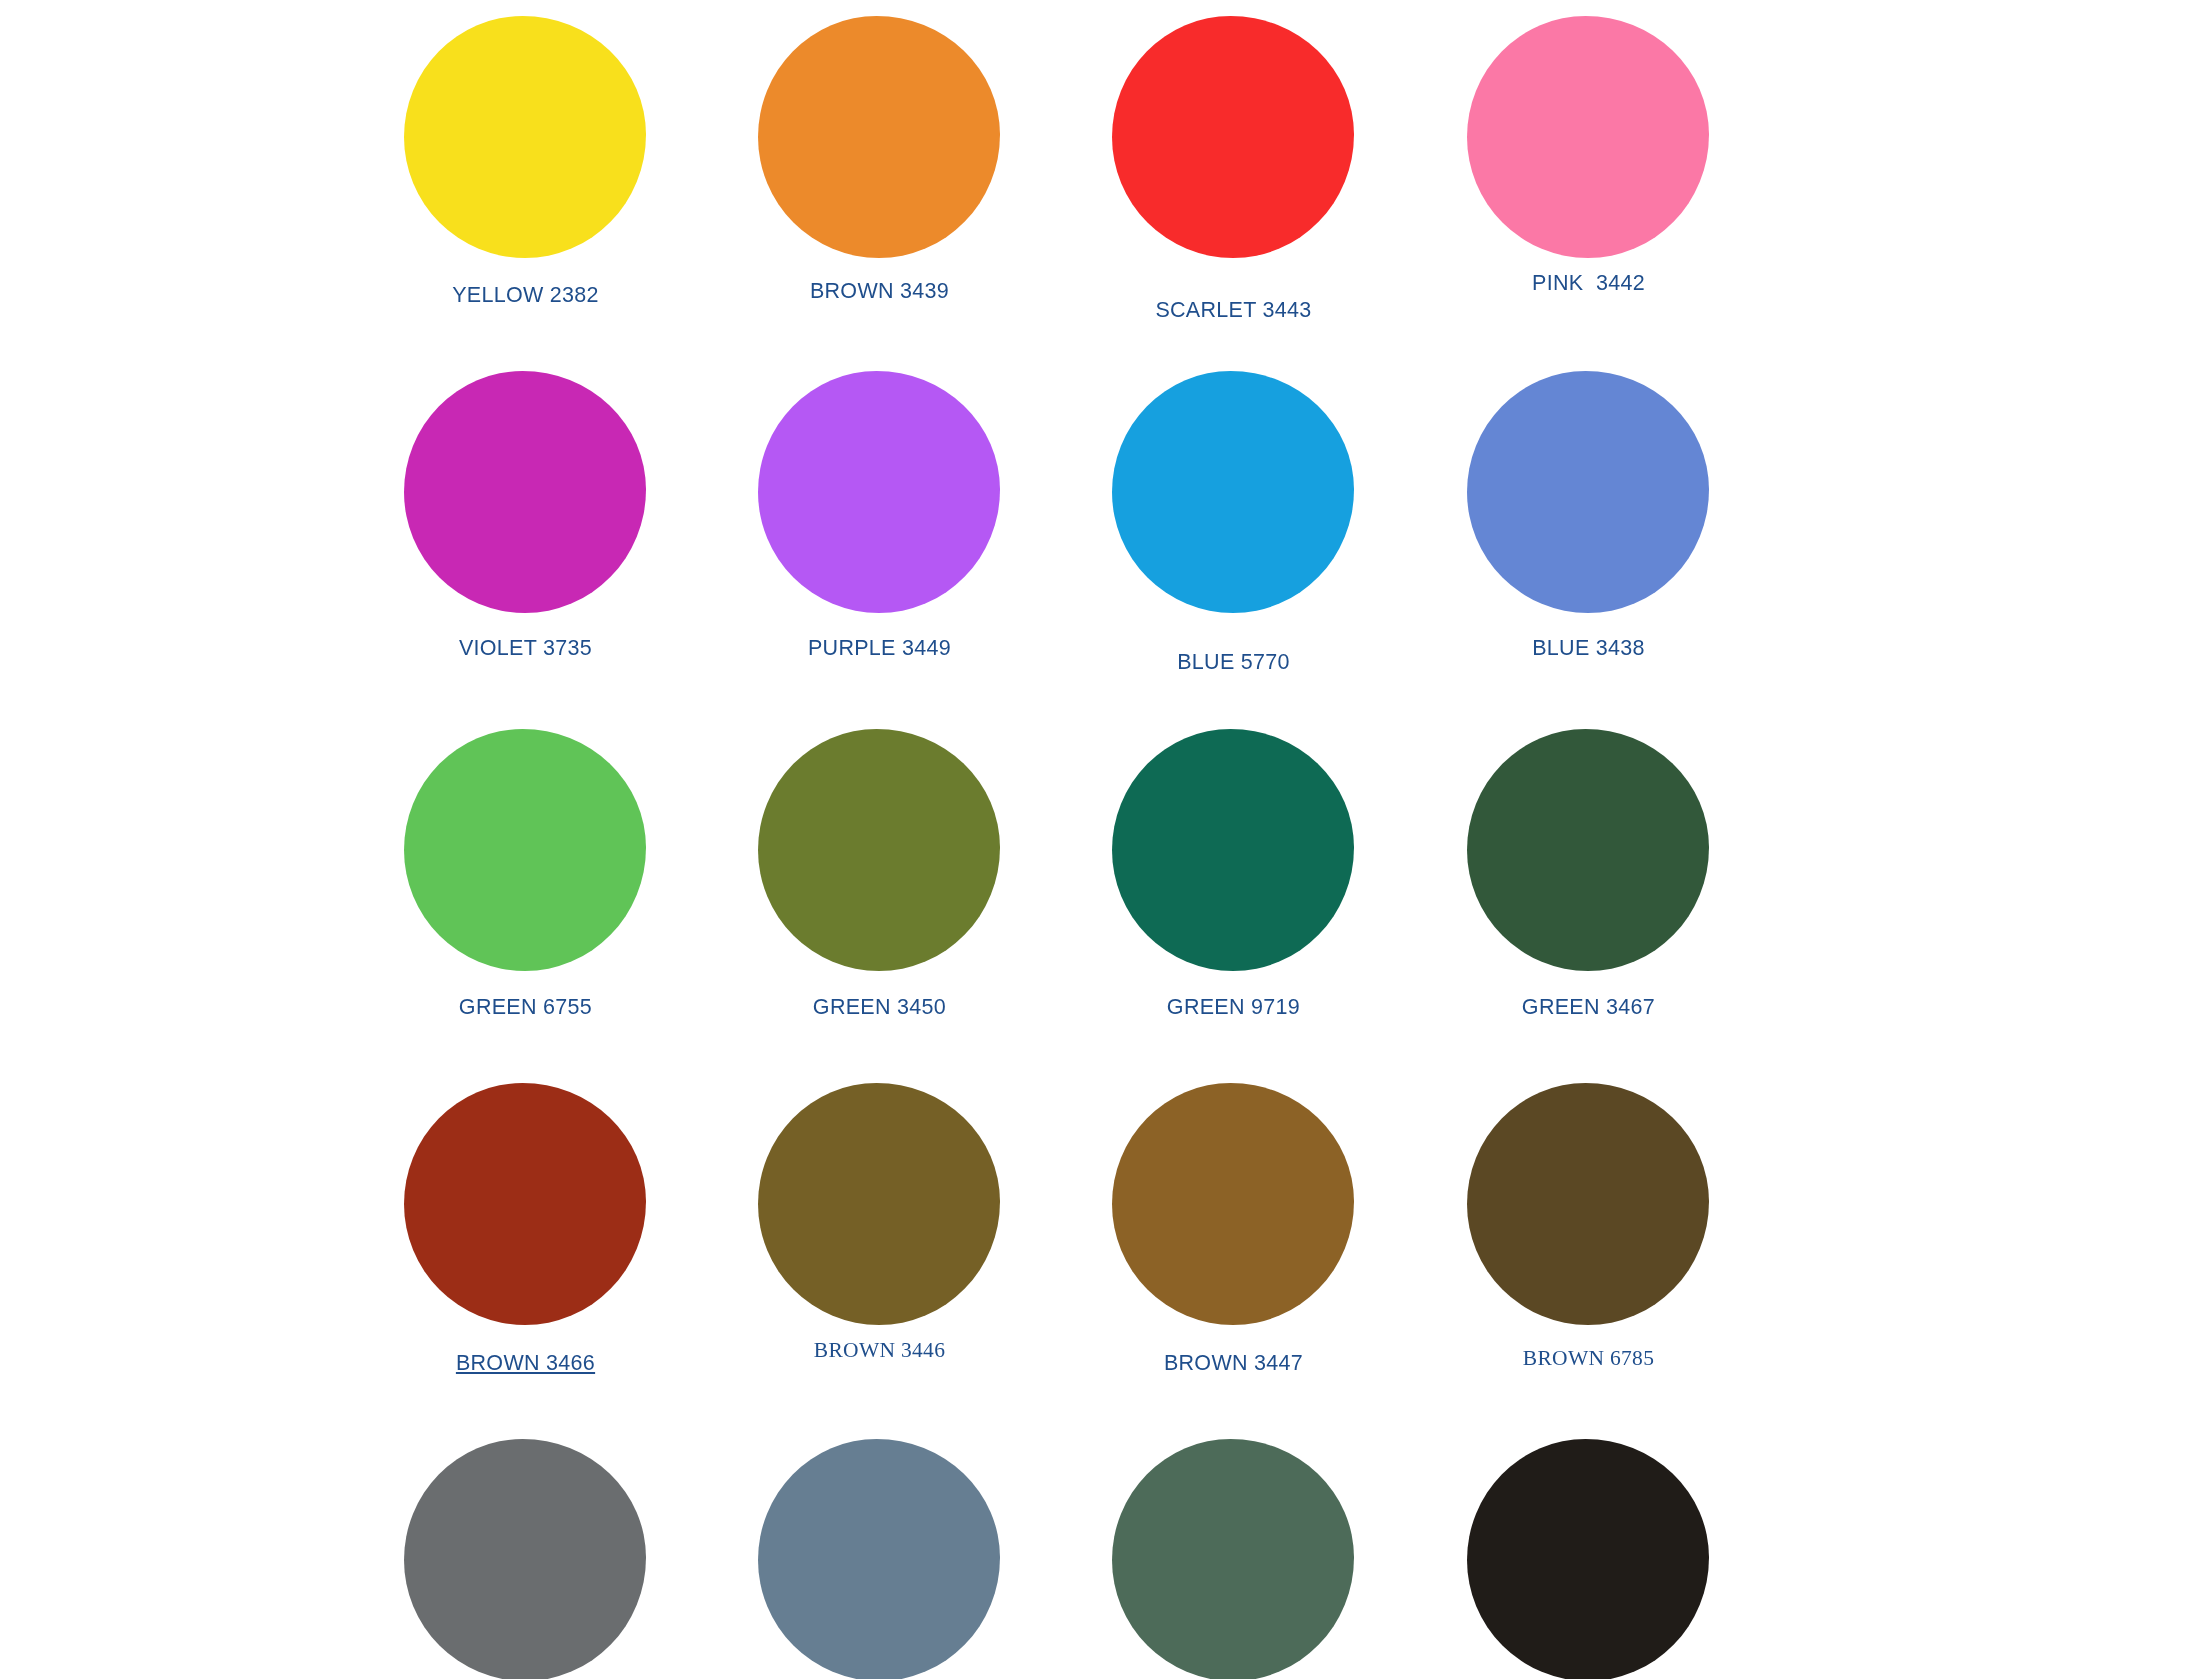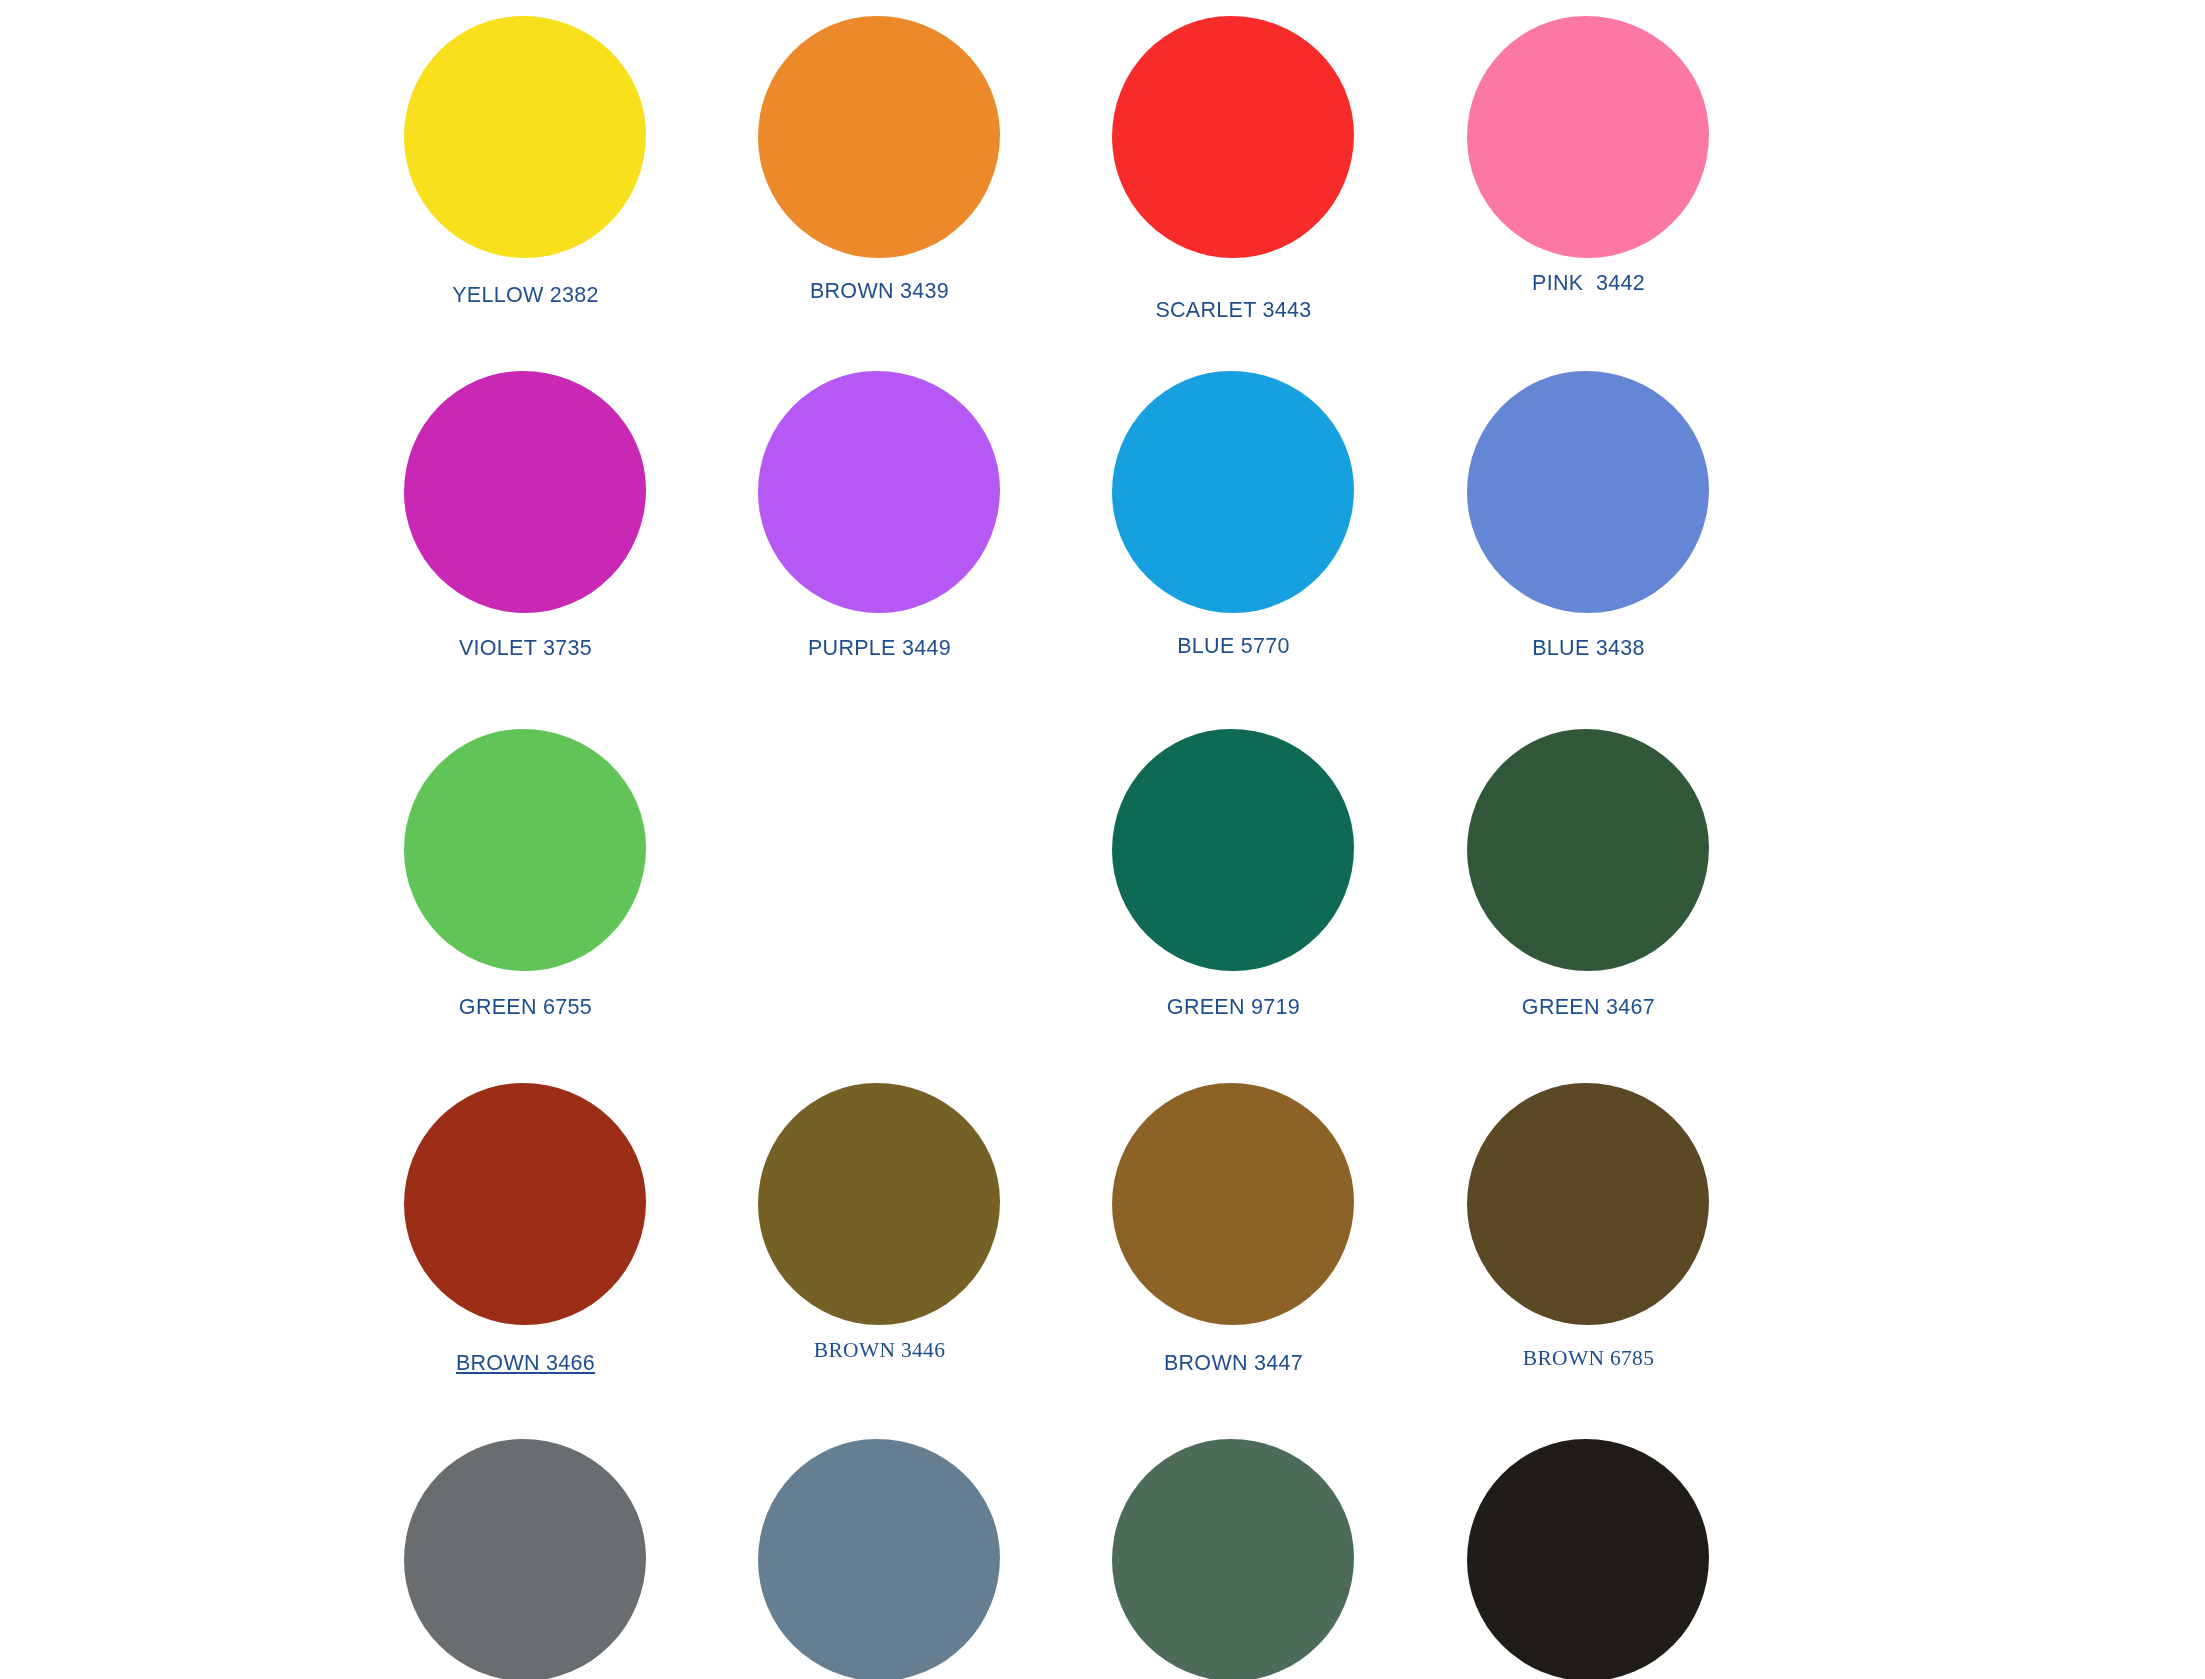--- a/index.html
+++ b/index.html
@@ -87,29 +87,33 @@
       <div class="swatch-cell" style="left: 347px; top: 371px;">
         <div class="swatch-dot" style="background: rgb(200, 40, 180); width: 242px; height: 242px; margin-left: -121px;"></div>
         <div class="swatch-label" style="top: 265px;">VIOLET 3735</div>
       </div>
       <div class="swatch-cell" style="left: 701px; top: 371px;">
         <div class="swatch-dot" style="background: rgb(181, 88, 244); width: 242px; height: 242px; margin-left: -121px;"></div>
         <div class="swatch-label" style="top: 265px;">PURPLE 3449</div>
       </div>
       <div class="swatch-cell" style="left: 1055px; top: 371px;">
         <div class="swatch-dot" style="background: rgb(22, 160, 223); width: 242px; height: 242px; margin-left: -121px;"></div>
-        <div class="swatch-label" style="top: 263px;">BLUE 5770</div>
+        <div class="swatch-label" style="top: 279px;">BLUE 5770</div>
       </div>
       <div class="swatch-cell" style="left: 1410px; top: 371px;">
         <div class="swatch-dot" style="background: rgb(100, 134, 212); width: 242px; height: 242px; margin-left: -121px;"></div>
         <div class="swatch-label" style="top: 265px;">BLUE 3438</div>
       </div>
       <div class="swatch-cell" style="left: 347px; top: 729px;">
         <div class="swatch-dot" style="background: rgb(96, 196, 87); width: 242px; height: 242px; margin-left: -121px;"></div>
         <div class="swatch-label" style="top: 266px;">GREEN 6755</div>
+      </div>
+      <div class="swatch-cell" style="left: 701px; top: 729px;">
+        <div class="swatch-dot" style="background: rgb(107, 124, 46); width: 242px; height: 242px; margin-left: -121px;"></div>
+        <div class="swatch-label" style="top: 266px;">GREEN 3450</div>
       </div>
       <div class="swatch-cell" style="left: 1055px; top: 729px;">
         <div class="swatch-dot" style="background: rgb(14, 106, 84); width: 242px; height: 242px; margin-left: -121px;"></div>
         <div class="swatch-label" style="top: 266px;">GREEN 9719</div>
       </div>
       <div class="swatch-cell" style="left: 1410px; top: 729px;">
         <div class="swatch-dot" style="background: rgb(50, 88, 58); width: 242px; height: 242px; margin-left: -121px;"></div>
         <div class="swatch-label" style="top: 266px;">GREEN 3467</div>
       </div>
       <div class="swatch-cell" style="left: 347px; top: 1083px;">

